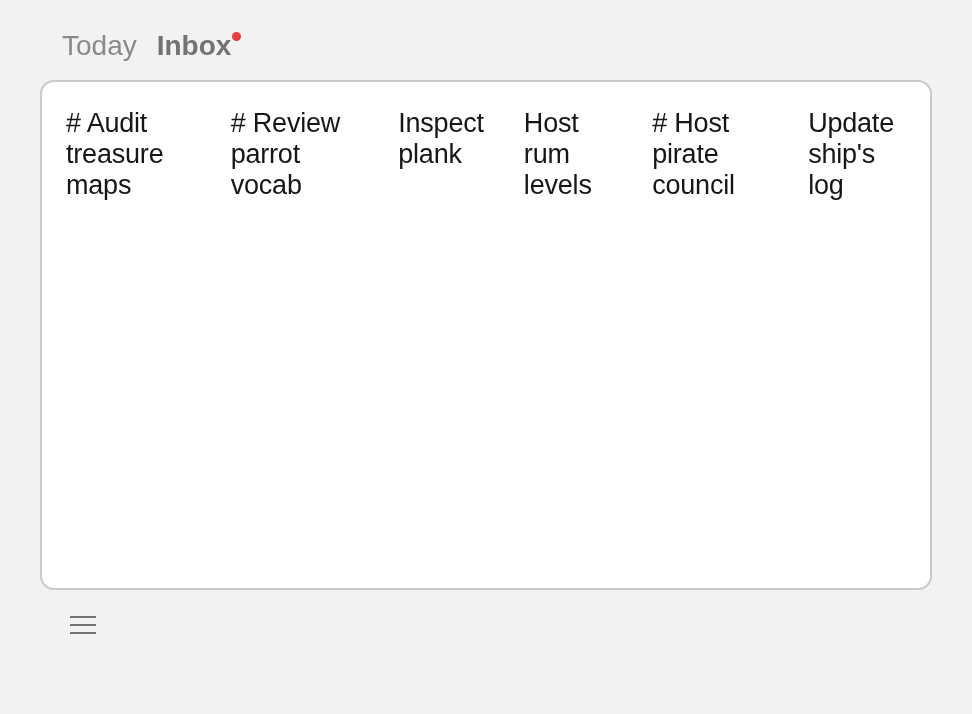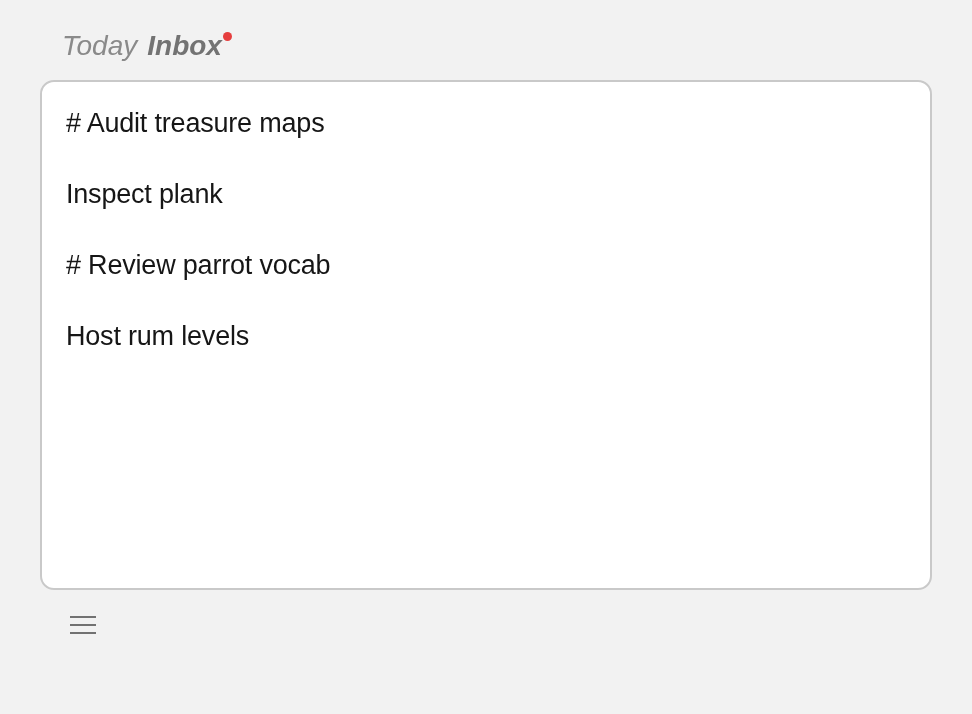--- a/index.html
+++ b/index.html
@@ -10,24 +10,23 @@
     body {
       font-family: -apple-system, BlinkMacSystemFont, "Segoe UI", Helvetica, Arial, sans-serif;
       background: #f2f2f2;
       width: 972px;
       height: 714px;
       padding: 30px 40px;
     }
     .tabs {
       display: flex;
       align-items: center;
-      gap: 10px;
+      gap: 20px;
       padding-left: 22px;
       margin-bottom: 18px;
-      font-style: italic;
     }
     .tab {
       font-size: 28px;
       cursor: pointer;
       position: relative;
     }
     .tab-inactive {
       color: #8a8a8a;
       font-weight: 400;
     }
@@ -47,21 +46,21 @@
     }
     .card {
       background: #fff;
       border: 2px solid #c9c9c9;
       border-radius: 14px;
       padding: 26px 24px 60px 24px;
       min-height: 510px;
     }
     .task-list {
       display: flex;
-      flex-direction: column;
+      flex-direction: row;
       gap: 40px;
     }
     .task-item {
       font-size: 27px;
       color: #161616;
       cursor: pointer;
       letter-spacing: -0.2px;
     }
     .footer {
       padding-top: 20px;
@@ -91,23 +90,25 @@
 <div class="tabs">
   <span class="tab tab-inactive">Today</span>
   <span class="tab tab-active">
     <span>Inbox</span><span class="red-dot"></span>
   </span>
 </div>
 
 <div class="card">
   <div class="task-list">
     <div class="task-item"># Audit treasure maps</div>
+    <div class="task-item"># Review parrot vocab</div>
     <div class="task-item">Inspect plank</div>
-    <div class="task-item"># Review parrot vocab</div>
     <div class="task-item">Host rum levels</div>
+    <div class="task-item"># Host pirate council</div>
+    <div class="task-item">Update ship's log</div>
   </div>
 </div>
 
 <div class="footer">
   <button class="menu-icon-btn">
     <svg viewBox="0 0 30 22">
       <line x1="2" y1="3" x2="28" y2="3"></line>
       <line x1="2" y1="11" x2="28" y2="11"></line>
       <line x1="2" y1="19" x2="28" y2="19"></line>
     </svg>

